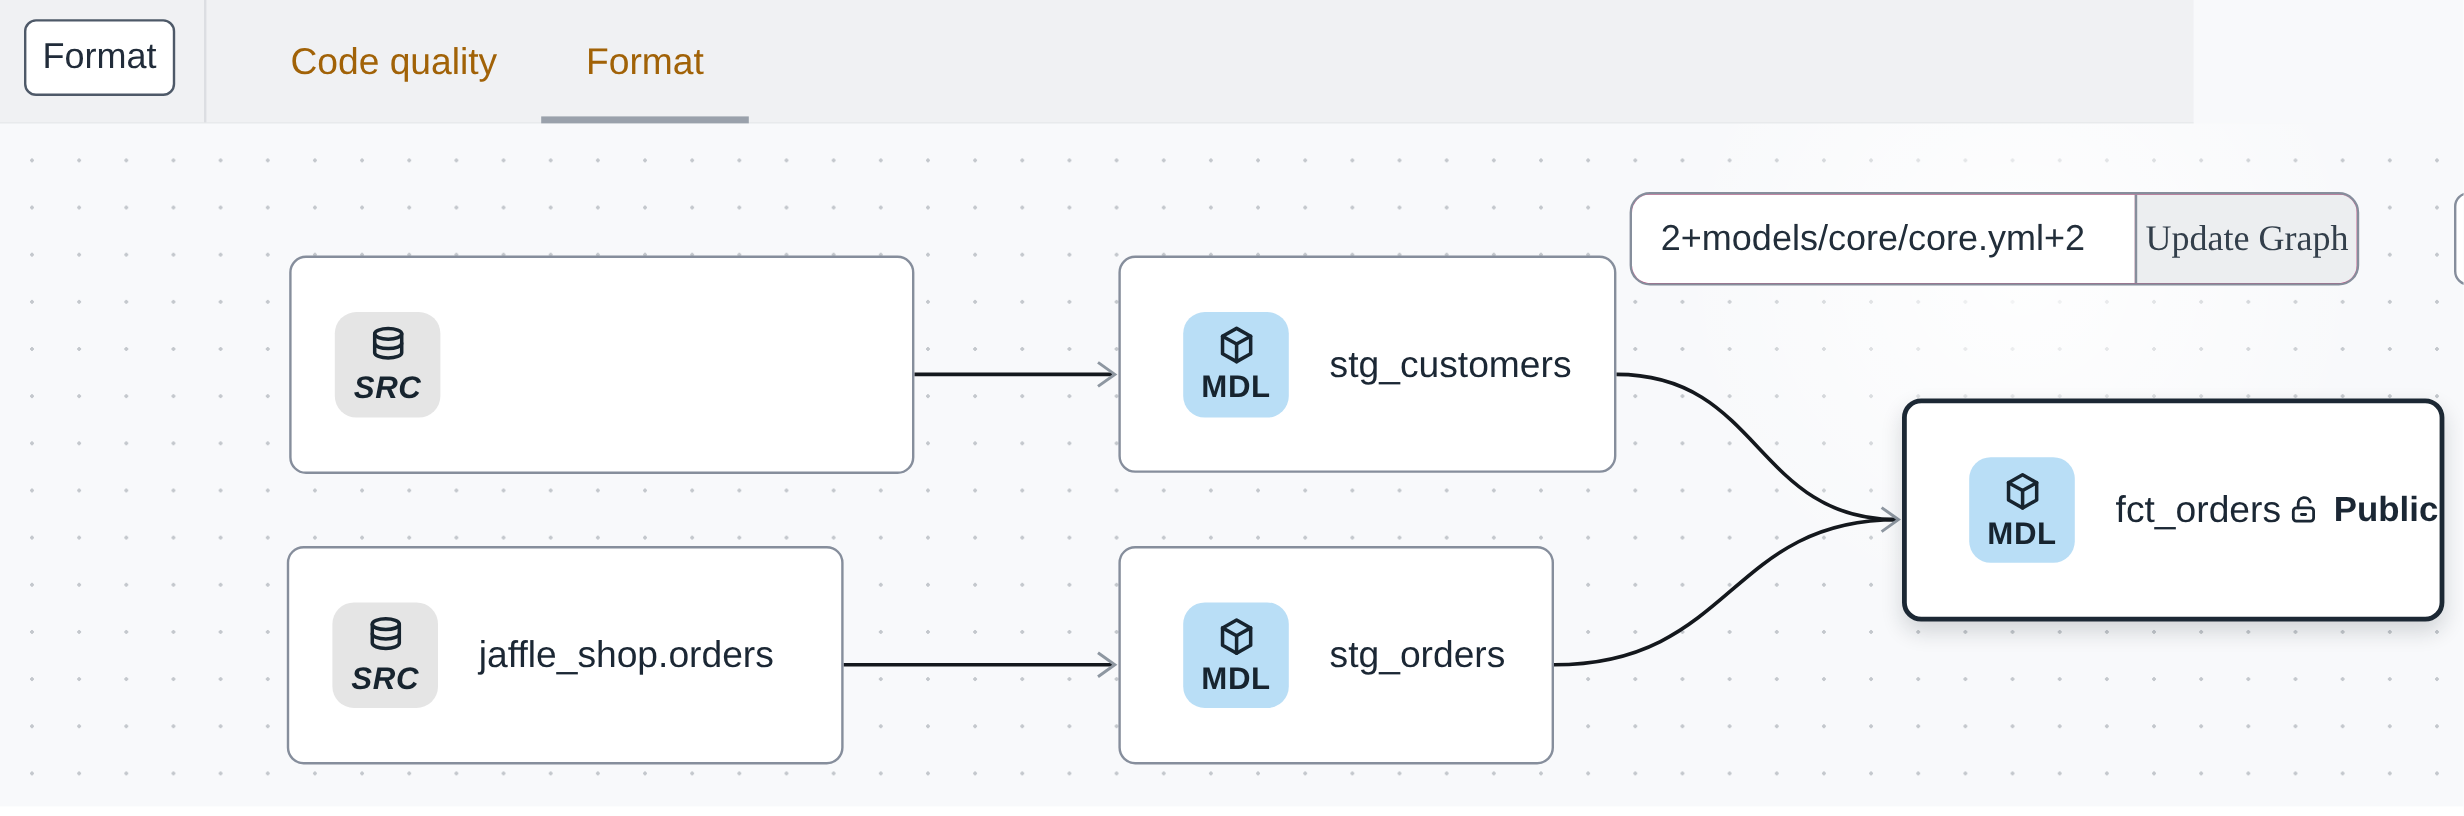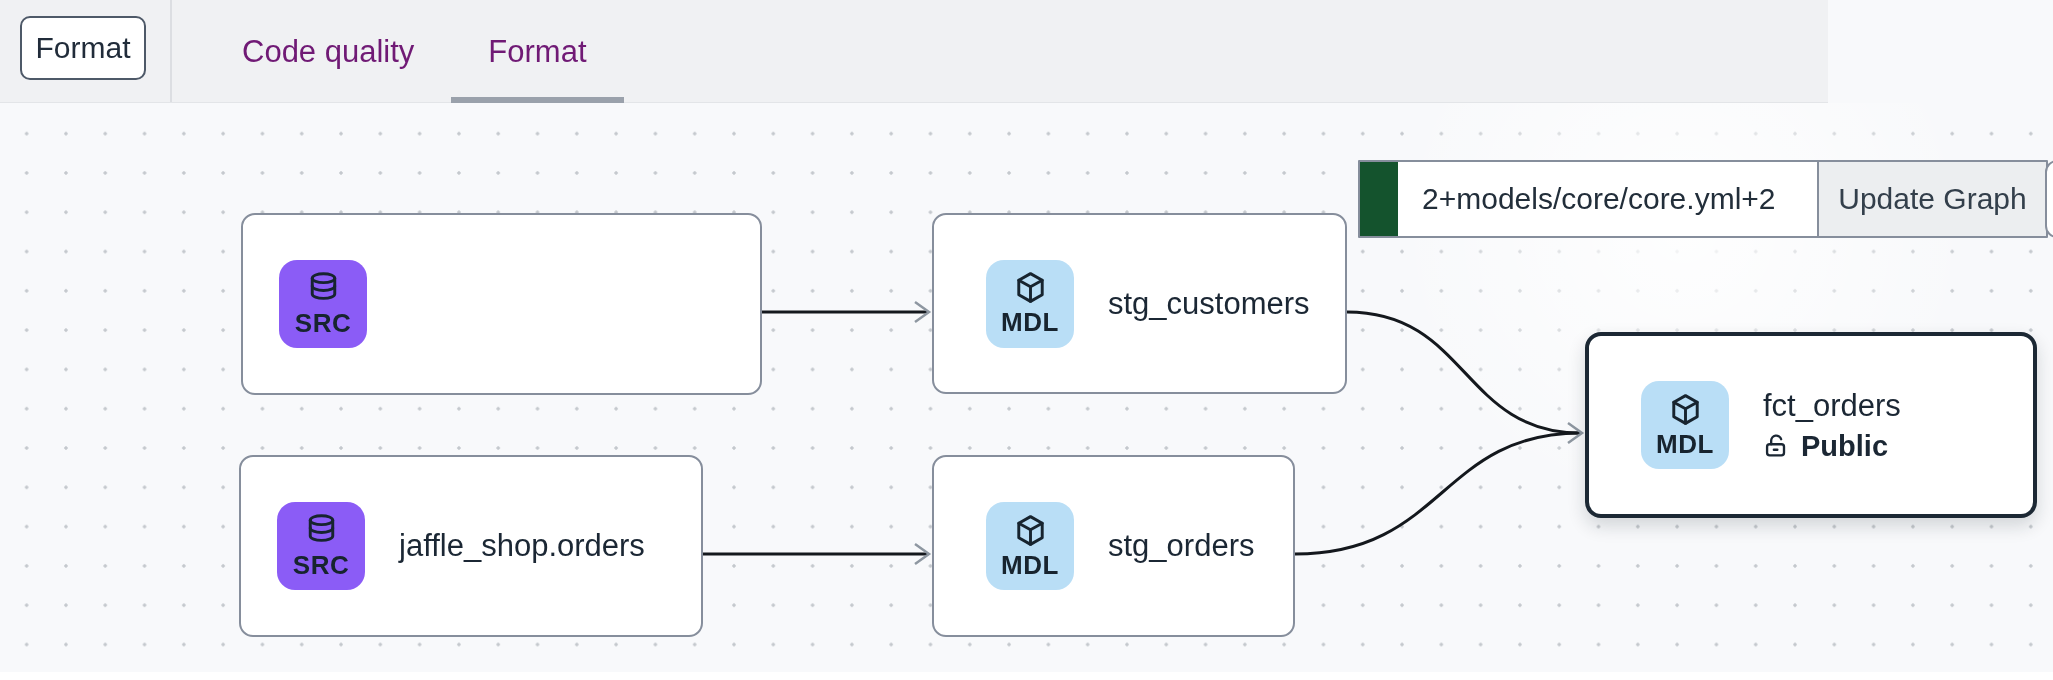--- a/index.html
+++ b/index.html
@@ -17,21 +17,21 @@
     position: absolute; left: 20px; top: 16px; width: 126px; height: 64px;
     background: #ffffff; border: 2px solid #4e5968; border-radius: 10px;
     font-family: inherit; font-size: 30px; color: #212c3a; cursor: pointer;
   }
   .header-divider {
     position: absolute; left: 170px; top: 0; width: 2px; height: 102px; background: #dcdee2;
   }
   .tabs { position: absolute; left: 205px; top: 0; height: 103px; display: flex; }
   .tab {
     position: relative; height: 103px; padding: 0 37px; display: flex; align-items: center;
-    font-size: 31px; color: #701a75; cursor: pointer; white-space: nowrap; text-align: center;
+    font-size: 31px; color: #a16207; cursor: pointer; white-space: nowrap; text-align: center;
   }
   .tab.active::after {
     content: ""; position: absolute; left: 0; right: 0; bottom: 0; height: 6px; background: #9aa1ab;
   }
 
   
   .canvas {
     position: absolute; left: 0; top: 103px; width: 2053px; height: 569px;
     background-color: #f8f9fb;
     background-image: radial-gradient(circle, #c4c8cd 1.5px, rgba(196,200,205,0) 1.7px);
@@ -55,52 +55,51 @@
   .node.selected {
     border: 4px solid #1c2834; border-radius: 16px;
     box-shadow: 0 8px 18px rgba(20, 30, 40, 0.16);
   }
   .node-title { font-size: 31px; color: #1b2734; white-space: nowrap; }
 
   .badge {
     width: 88px; height: 88px; border-radius: 18px; flex: 0 0 88px;
     display: flex; flex-direction: column; align-items: center; justify-content: center;
   }
-  .badge.src { background: #8b5cf6; }
+  .badge.src { background: #e5e5e5; font-style: italic; }
   .badge.mdl { background: #b9def6; margin-left: 16px; }
   .badge svg { width: 37px; height: 37px; stroke: #17242f; stroke-width: 1.9; fill: none;
                stroke-linecap: round; stroke-linejoin: round; }
   .badge-label { font-size: 26px; font-weight: 600; color: #17242f; margin-top: 1px; letter-spacing: 0.5px; }
 
   .n1 { left: 241px; top: 213px; width: 521px; height: 182px; }
   .n2 { left: 932px; top: 213px; width: 415px; height: 181px; }
   .n3 { left: 239px; top: 455px; width: 464px; height: 182px; }
   .n4 { left: 932px; top: 455px; width: 363px; height: 182px; }
   .n5 { left: 1585px; top: 332px; width: 452px; height: 186px; }
 
-  .node-text-col { display: flex; flex-direction: column; gap: 6px; }
+  .node-text-col { display: flex; gap: 6px; }
   .access-row { display: flex; align-items: center; gap: 10px; font-weight: bold; }
   .access-row svg { width: 28px; height: 28px; stroke: #1b2734; stroke-width: 2; fill: none;
                     stroke-linecap: round; stroke-linejoin: round; }
   .access-label { font-size: 29px; color: #1b2734; }
 
   
   .selector-group {
     position: absolute; left: 1358px; top: 160px; height: 78px; display: flex;
-    border: 2px solid #868e9c; border-radius: 1px; overflow: hidden;
-    background: #14532d;
-    padding-left: 38px;
+    border: 2px solid #868e9c; border-radius: 17px; overflow: hidden;
+    background: #be185d;
   }
   .selector-input {
     width: 419px; height: 100%; border: none; outline: none; background: #ffffff;
     padding: 0 24px; font-family: inherit; font-size: 30px; color: #222e3a;
   }
   .update-graph-btn {
-    width: 229px; height: 100%; border: none; border-left: 2px solid #868e9c;
-    background: #eceef0; font-family: Liberation Sans, sans-serif; font-size: 30px; color: #333f4b; cursor: pointer;
+    width: 185px; height: 100%; border: none; border-left: 2px solid #868e9c;
+    background: #eceef0; font-family: Liberation Serif, serif; font-size: 30px; color: #333f4b; cursor: pointer;
   }
   .partial-btn {
     position: absolute; left: 2045px; top: 160px; width: 40px; height: 78px;
     background: #ffffff; border: 2px solid #868e9c; border-radius: 12px 0 0 12px;
   }
 </style>
 </head>
 <body>
 
 <div class="stage">

